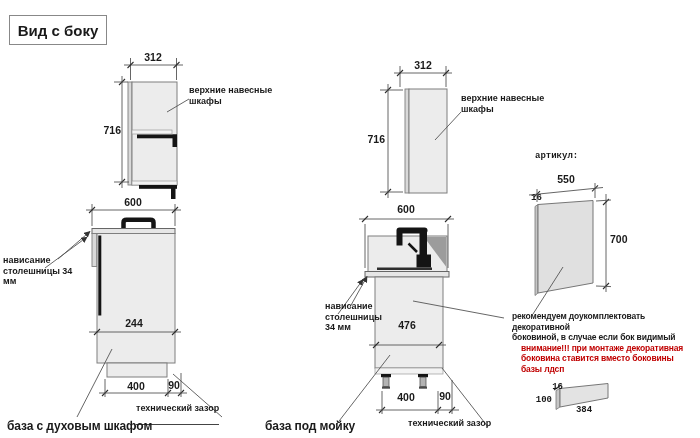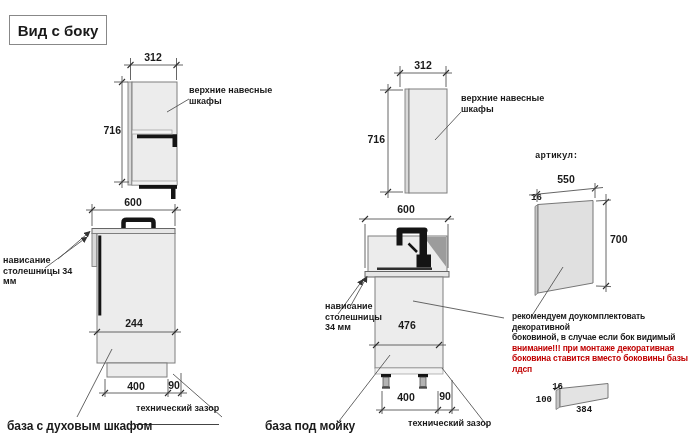--- a/index.html
+++ b/index.html
@@ -6,21 +6,21 @@
   .stage{position:relative;width:700px;height:438px;background:#ffffff;overflow:hidden;
          font-family:"Liberation Sans", sans-serif;color:#1a1a1a;}
   .stage svg{position:absolute;left:0;top:0;}
   .lbl{position:absolute;font-weight:bold;line-height:1.15;}
   .dim{font-size:10.5px;text-align:center;}
   .ann{font-size:9px;line-height:10.5px;}
   .prelabel{white-space:pre-line;}
   .caption{font-size:12px;letter-spacing:-0.1px;}
   .gaplbl{font-size:9px;border-bottom:1px solid #444;padding-bottom:11px;text-align:center;}
   .note-line{font-size:8.5px;line-height:10.5px;letter-spacing:-0.15px;font-weight:bold;}
-  .red{color:#c00000;}
+  .red{color:#c00000;margin-left:9px;}
   .titlebox{position:absolute;left:9px;top:15px;width:96px;height:28px;border:1px solid #888;
             display:flex;align-items:center;justify-content:center;font-size:15px;font-weight:bold;background:#fff;}
   .small{font-size:9px;font-family:Liberation Mono, monospace;}
   
   .box{fill:#ececec;stroke:#7e7e7e;stroke-width:1;}
   .pane{fill:#d9d9d9;stroke:#7e7e7e;stroke-width:0.9;}
   .shelf{fill:#f3f3f3;stroke:#9a9a9a;stroke-width:0.7;}
   .top{fill:#e6e6e6;stroke:#666;stroke-width:1;}
   .blk{fill:#141414;stroke:none;}
   .dimline{stroke:#555;stroke-width:0.9;fill:none;}

